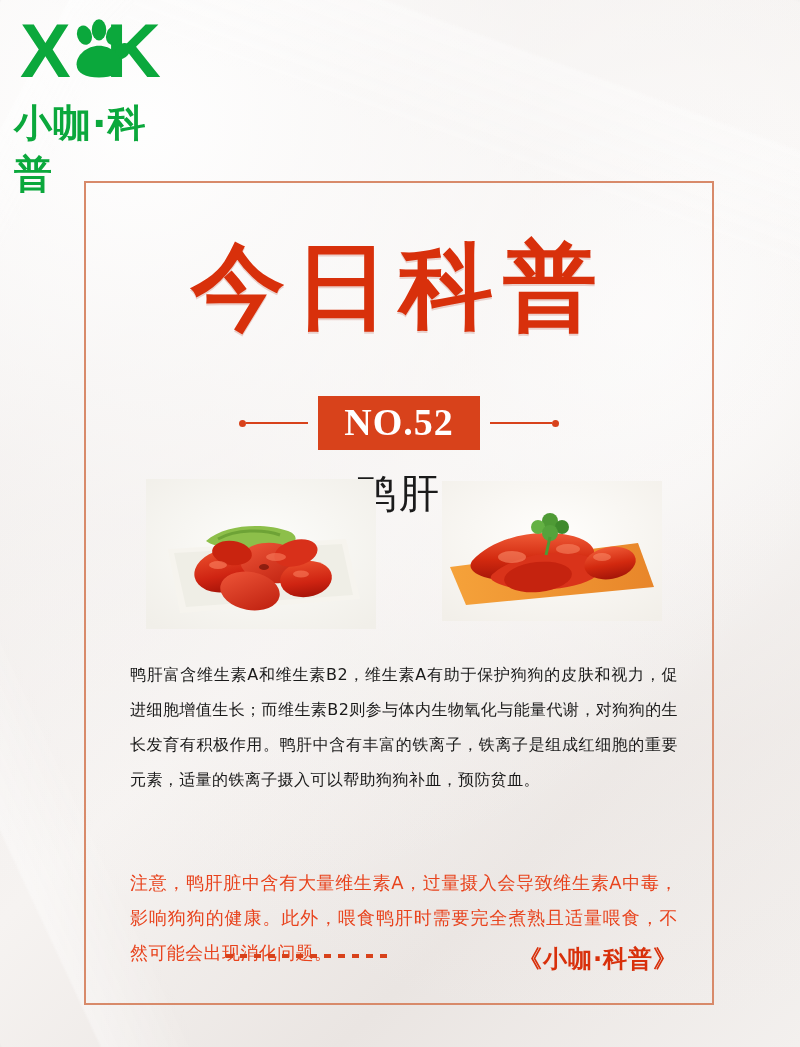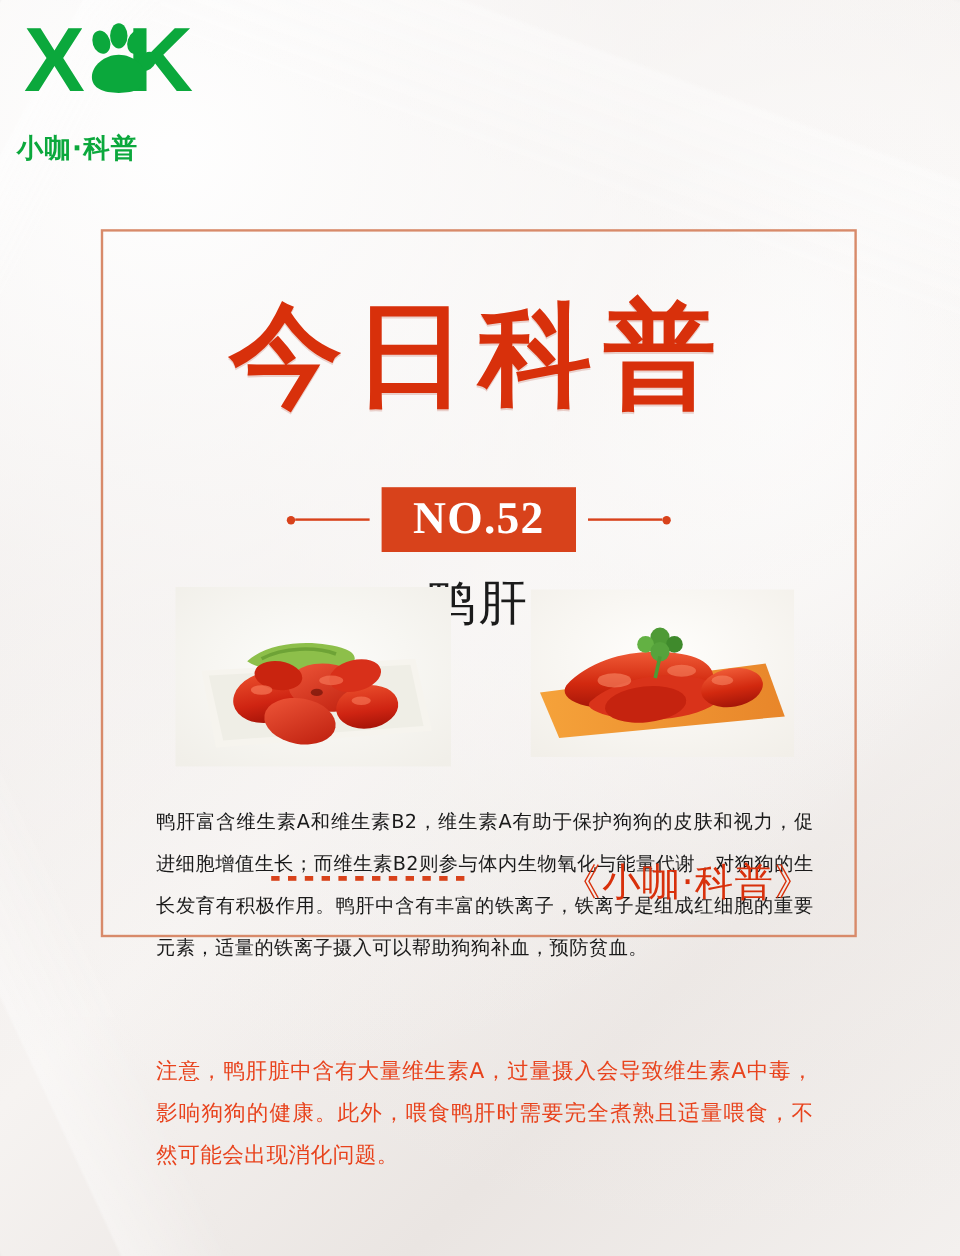--- a/index.html
+++ b/index.html
@@ -63,35 +63,35 @@
   .logo-x { left: 6px; }
   .logo-k { left: 92px; }
   .logo-paw {
     position: absolute;
     left: 52px;
     top: 8px;
     width: 66px;
     height: 66px;
   }
   .logo-sub {
-    margin-top: 11px;
-    font-size: 22px;
+    margin-top: 0;
+    font-size: 38px;
     font-weight: bold;
     color: #0ba83c;
     letter-spacing: 1px;
     font-family: "DejaVu Sans", sans-serif;
   }
 
   
   #frame {
     position: absolute;
     left: 84px;
-    top: 191px;
+    top: 181px;
     width: 630px;
-    height: 590px;
+    height: 824px;
     border: 2px solid #d88a6a;
     box-sizing: border-box;
   }
 
   #main-title {
     position: absolute;
     left: 0;
     right: 0;
     top: 54px;
     text-align: center;
@@ -216,23 +216,23 @@
     margin-left: 100px;
     margin-bottom: 6px;
   }
   #footer-dots i {
     display: block;
     width: 7px;
     height: 4px;
     background: #d8421b;
   }
   #footer-brand {
-    font-size: 32px;
+    font-size: 24px;
     line-height: 32px;
-    font-weight: normal;
+    font-weight: bold;
     color: #d8300b;
     letter-spacing: 1px;
     font-family: "DejaVu Sans", sans-serif;
   }
 </style>
 </head>
 <body>
 
 <div id="poster">
   <div class="paper-streaks"></div>

